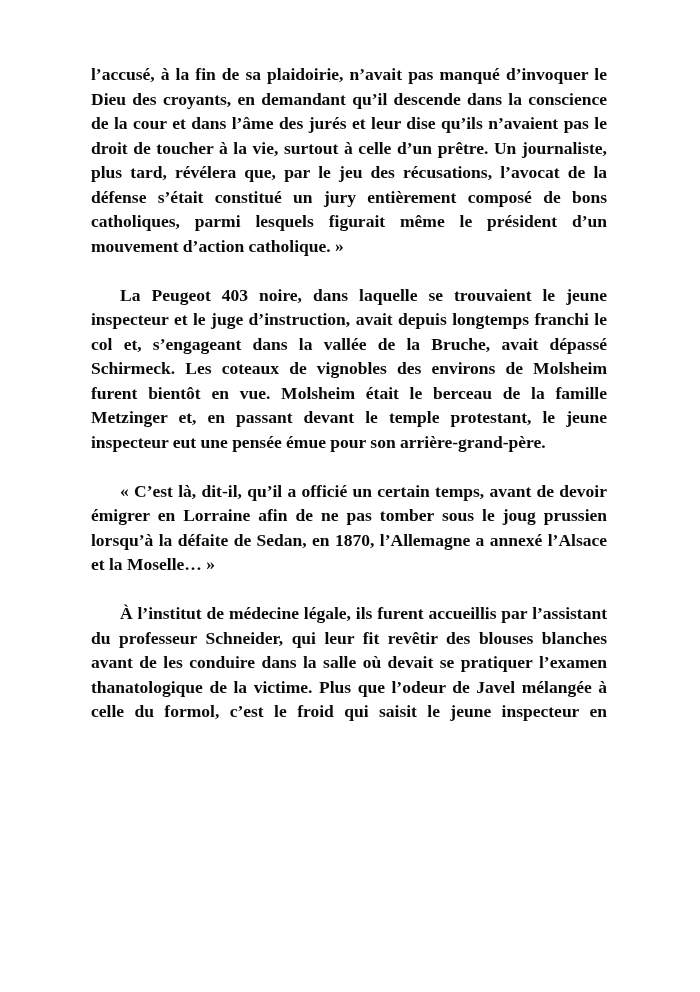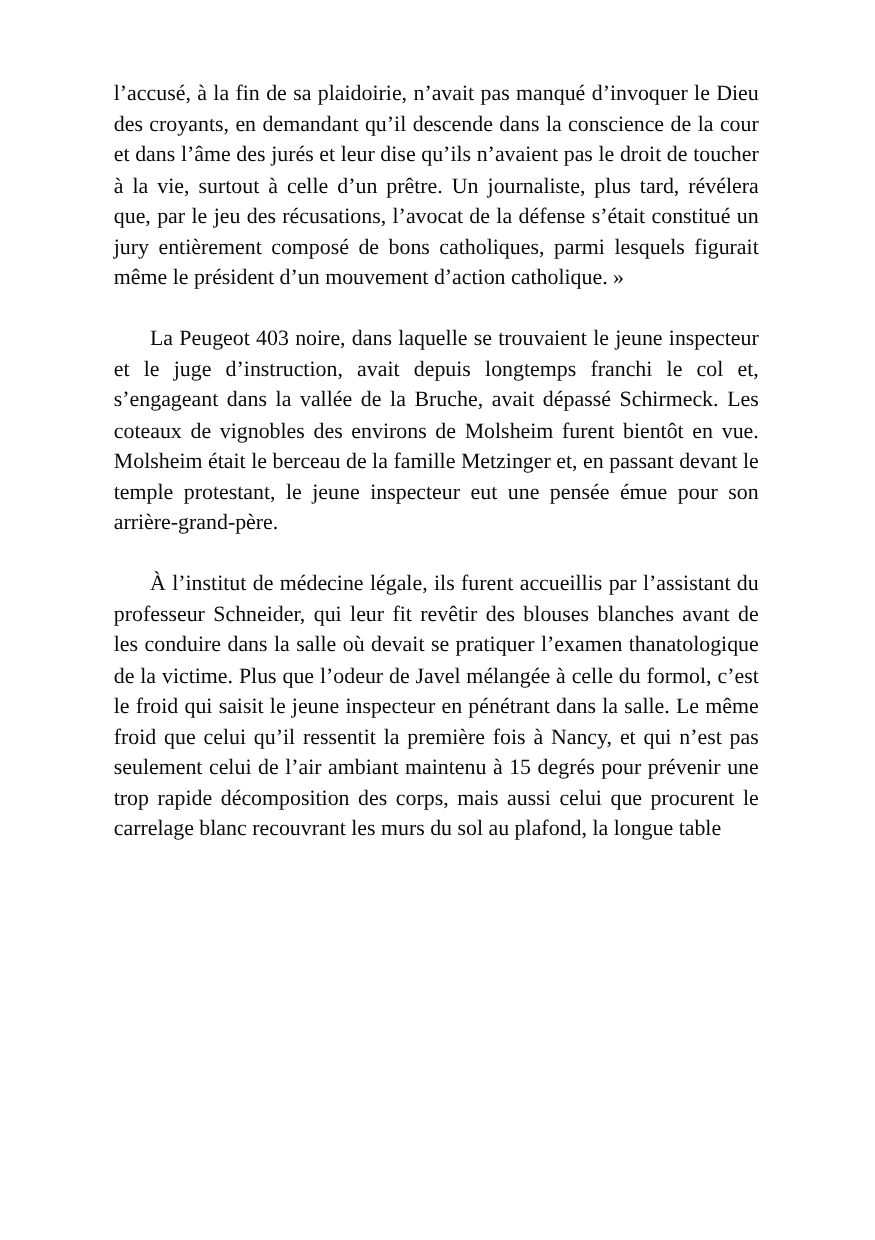--- a/index.html
+++ b/index.html
@@ -8,20 +8,21 @@
     background: #ffffff;
   }
   .page {
     position: relative;
     width: 700px;
     height: 729px;
     background: #ffffff;
     color: #0a0a0a;
     font-family: "Liberation Serif", "DejaVu Serif", serif;
     overflow: hidden;
+    font-weight: bold;
   }
   .text-block {
     position: absolute;
     left: 91px;
     top: 62px;
     width: 516px;
     font-size: 17.5px;
     line-height: 24.5px;
     text-align: justify;
     text-align-last: left;
@@ -44,18 +45,19 @@
 </style>
 </head>
 <body>
 
 <div class="page">
 
   <div class="text-block">
 
   <p>l’accusé, à la fin de sa plaidoirie, n’avait pas manqué d’invoquer le Dieu des croyants, en demandant qu’il descende dans la conscience de la cour et dans l’âme des jurés et leur dise qu’ils n’avaient pas le droit de toucher à la vie, surtout à celle d’un prêtre. Un journaliste, plus tard, révélera que, par le jeu des récusations, l’avocat de la défense s’était constitué un jury entièrement composé de bons catholiques, parmi lesquels figurait même le président d’un mouvement d’action catholique. »</p>
       <p class="indent">La Peugeot 403 noire, dans laquelle se trouvaient le jeune inspecteur et le juge d’instruction, avait depuis longtemps franchi le col et, s’engageant dans la vallée de la Bruche, avait dépassé Schirmeck. Les coteaux de vignobles des environs de Molsheim furent bientôt en vue. Molsheim était le berceau de la famille Metzinger et, en passant devant le temple protestant, le jeune inspecteur eut une pensée émue pour son arrière-grand-père.</p>
+      <p class="indent">« C’est là, dit-il, qu’il a officié un certain temps, avant de devoir émigrer en Lorraine afin de ne pas tomber sous le joug prussien lorsqu’à la défaite de Sedan, en 1870, l’Allemagne a annexé l’Alsace et la Moselle… »</p>
       <p class="indent">À l’institut de médecine légale, ils furent accueillis par l’assistant du professeur Schneider, qui leur fit revêtir des blouses blanches avant de les conduire dans la salle où devait se pratiquer l’examen thanatologique de la victime. Plus que l’odeur de Javel mélangée à celle du formol, c’est le froid qui saisit le jeune inspecteur en pénétrant dans la salle. Le même froid que celui qu’il ressentit la première fois à Nancy, et qui n’est pas seulement celui de l’air ambiant maintenu à 15 degrés pour prévenir une trop rapide décomposition des corps, mais aussi celui que procurent le carrelage blanc recouvrant les murs du sol au plafond, la longue table</p>
     </div>
 
   <div class="page-number">44</div>
 
 </div>
 
 </body></html>

